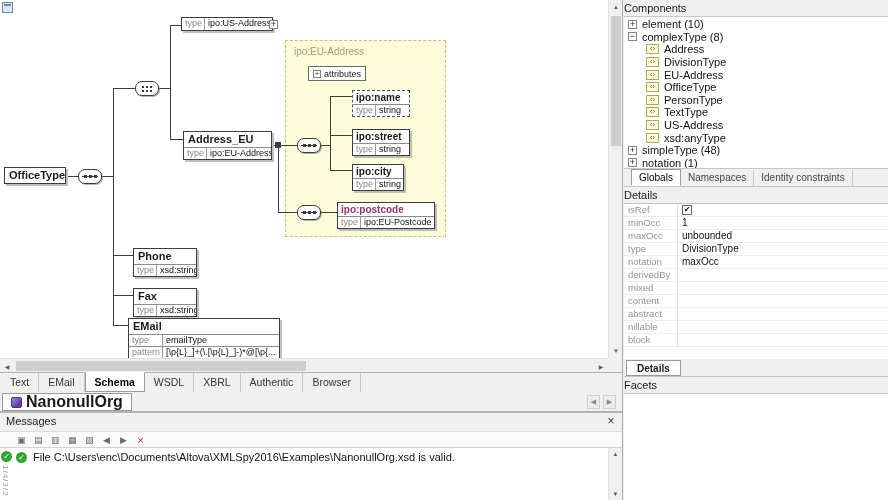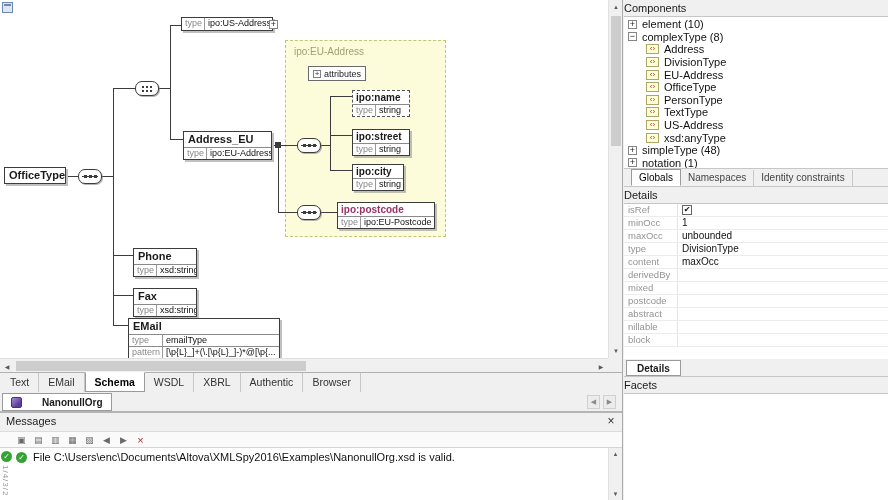--- a/index.html
+++ b/index.html
@@ -41,21 +41,21 @@
 .sb{position:absolute;background:#f0f0f0}
 .sb-btn{position:absolute;display:flex;align-items:center;justify-content:center;font-size:6px;color:#5a5a5a;background:#f0f0f0}
 .sb-thumb{position:absolute;background:#cdcdcd}
 .corner{position:absolute;left:608px;top:358px;width:14px;height:14px;background:#f0f0f0}
 
 
 .viewtabs{position:absolute;left:0;top:372px;width:622px;height:20px;background:#f0f0f0;border-top:1px solid #b0b0b0;display:flex;align-items:flex-start;padding-left:1px}
 .vtab{height:19px;line-height:18px;padding:0 9px;font-size:10.5px;color:#333;border-right:1px solid #c6c6c6;background:#f0f0f0}
 .vtab.active{background:#fff;border:1px solid #9a9a9a;border-top:1px solid #fff;font-weight:bold;height:20px;margin-top:-1px;color:#000}
 .filetabs{position:absolute;left:0;top:392px;width:622px;height:20px;background:#f0f0f0;border-bottom:1px solid #b4b4b4}
-.ftab{position:absolute;left:2px;top:1px;height:18px;display:flex;align-items:center;gap:20px;background:#fff;border:1px solid #9a9a9a;padding:0 8px;font-weight:bold;font-size:10px}
+.ftab{position:absolute;left:2px;top:1px;height:18px;display:flex;align-items:center;gap:4px;background:#fff;border:1px solid #9a9a9a;padding:0 8px;font-weight:bold;font-size:16px}
 .spyicon{width:11px;height:11px;border-radius:2px;background:linear-gradient(135deg,#a98ed6 0%,#5b3d9e 70%);border:1px solid #47307d;flex:none}
 .ft-arrows{position:absolute;right:6px;top:3px;display:flex;gap:3px}
 .ft-arrow{width:13px;height:14px;display:flex;align-items:center;justify-content:center;font-size:7px;color:#8a8a8a;background:#ececec;border:1px solid #d0d0d0}
 
 
 .messages{position:absolute;left:0;top:412px;width:622px;height:88px;background:#f0f0f0;border-top:1px solid #b4b4b4}
 .msg-header{position:relative;height:18px;line-height:17px;padding-left:6px;color:#1a1a1a}
 .msg-close{position:absolute;right:4px;top:2px;width:14px;height:14px;line-height:12px;text-align:center;font-size:12px;color:#333}
 .msg-toolbar{position:relative;height:17px;background:#fafafa;border-top:1px solid #dcdcdc;border-bottom:1px solid #d4d4d4;display:flex;align-items:center;padding-left:14px;gap:2px}
 .mt-btn{width:15px;height:15px;display:flex;align-items:center;justify-content:center;font-size:9px;color:#6a6a6a}
@@ -351,33 +351,33 @@
       </div>
       <div class="drow">
         <span class="dlabel">maxOcc</span>
         <span class="dvalue">unbounded</span>
       </div>
       <div class="drow">
         <span class="dlabel">type</span>
         <span class="dvalue">DivisionType</span>
       </div>
       <div class="drow">
+        <span class="dlabel">notation</span>
+        <span class="dvalue">maxOcc</span>
+      </div>
+      <div class="drow">
+        <span class="dlabel">derivedBy</span>
+        <span class="dvalue"></span>
+      </div>
+      <div class="drow">
+        <span class="dlabel">mixed</span>
+        <span class="dvalue"></span>
+      </div>
+      <div class="drow">
         <span class="dlabel">content</span>
-        <span class="dvalue">maxOcc</span>
-      </div>
-      <div class="drow">
-        <span class="dlabel">derivedBy</span>
-        <span class="dvalue"></span>
-      </div>
-      <div class="drow">
-        <span class="dlabel">mixed</span>
-        <span class="dvalue"></span>
-      </div>
-      <div class="drow">
-        <span class="dlabel">postcode</span>
         <span class="dvalue"></span>
       </div>
       <div class="drow">
         <span class="dlabel">abstract</span>
         <span class="dvalue"></span>
       </div>
       <div class="drow">
         <span class="dlabel">nillable</span>
         <span class="dvalue"></span>
       </div>

